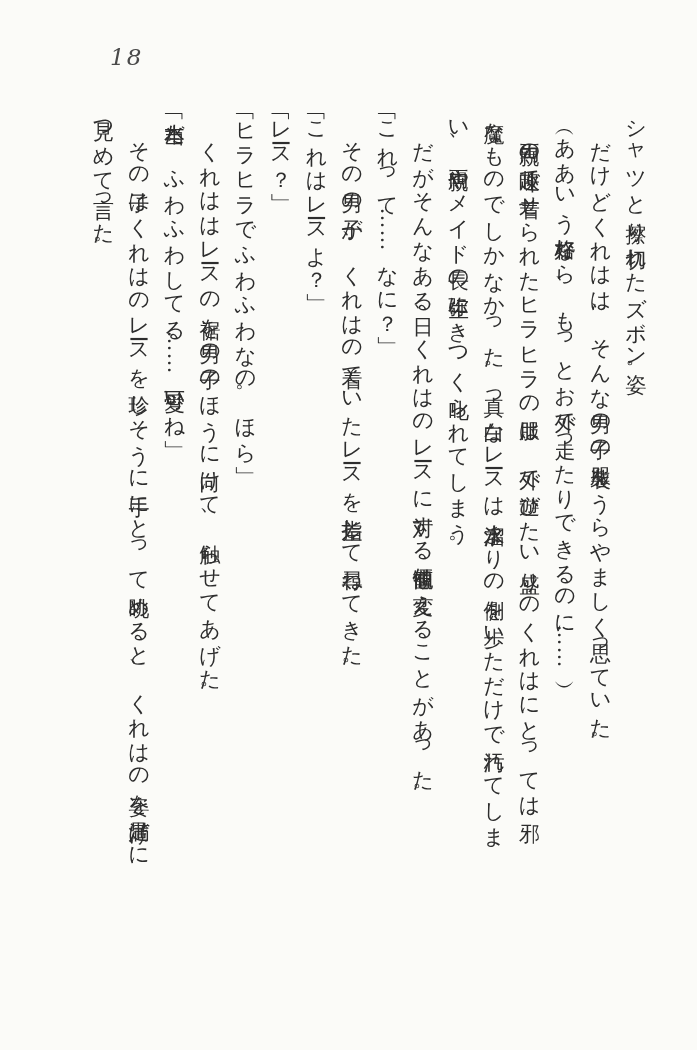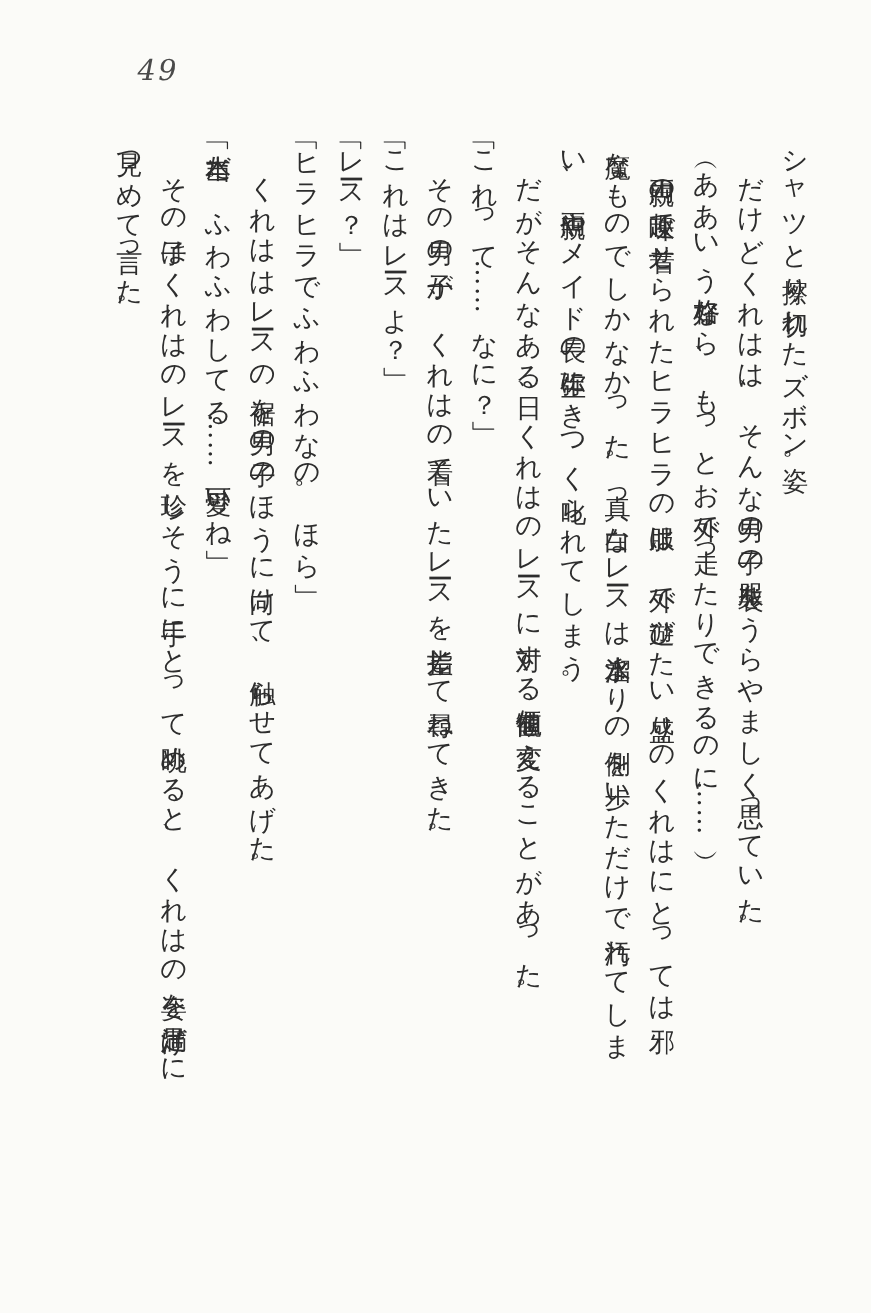--- a/index.html
+++ b/index.html
@@ -43,21 +43,21 @@
     margin: 0;
     padding: 0;
     line-height: 35.5px;
     white-space: nowrap;
   }
 </style>
 </head>
 <body style="background: rgb(251, 251, 248);">
 
 <div class="page">
-  <div class="folio" style="color: rgb(74, 74, 74);">49</div>
+  <div class="folio" style="color: rgb(74, 74, 74);">18</div>
   <div class="content" style="color: rgb(45, 45, 45);">
       <p class="line" style="text-indent: 0em;">シャツと擦り切れたズボン姿。</p>
       <p class="line" style="text-indent: 1em;">だけどくれはは、そんな男の子の服装をうらやましく思っていた。</p>
       <p class="line" style="text-indent: 0.75em;">（ああいう格好なら、もっとお外で走ったりできるのに……）</p>
       <p class="line" style="text-indent: 1em;">両親の趣味で着せられたヒラヒラの服は、外で遊びたい盛りのくれはにとっては邪</p>
       <p class="line" style="text-indent: 0em;">魔なものでしかなかった。真っ白なレースは水溜まりの側を歩いただけで汚れてしま</p>
       <p class="line" style="text-indent: 0em;">い、両親やメイド長の弥生にきつく叱られてしまう。</p>
       <p class="line" style="text-indent: 1em;">だがそんなある日、くれはのレースに対する価値観を変えることがあった。</p>
       <p class="line" style="text-indent: 0em;">「これって……なに？」</p>
       <p class="line" style="text-indent: 1em;">その男の子が、くれはの着ていたレースを指差して尋ねてきた。</p>

